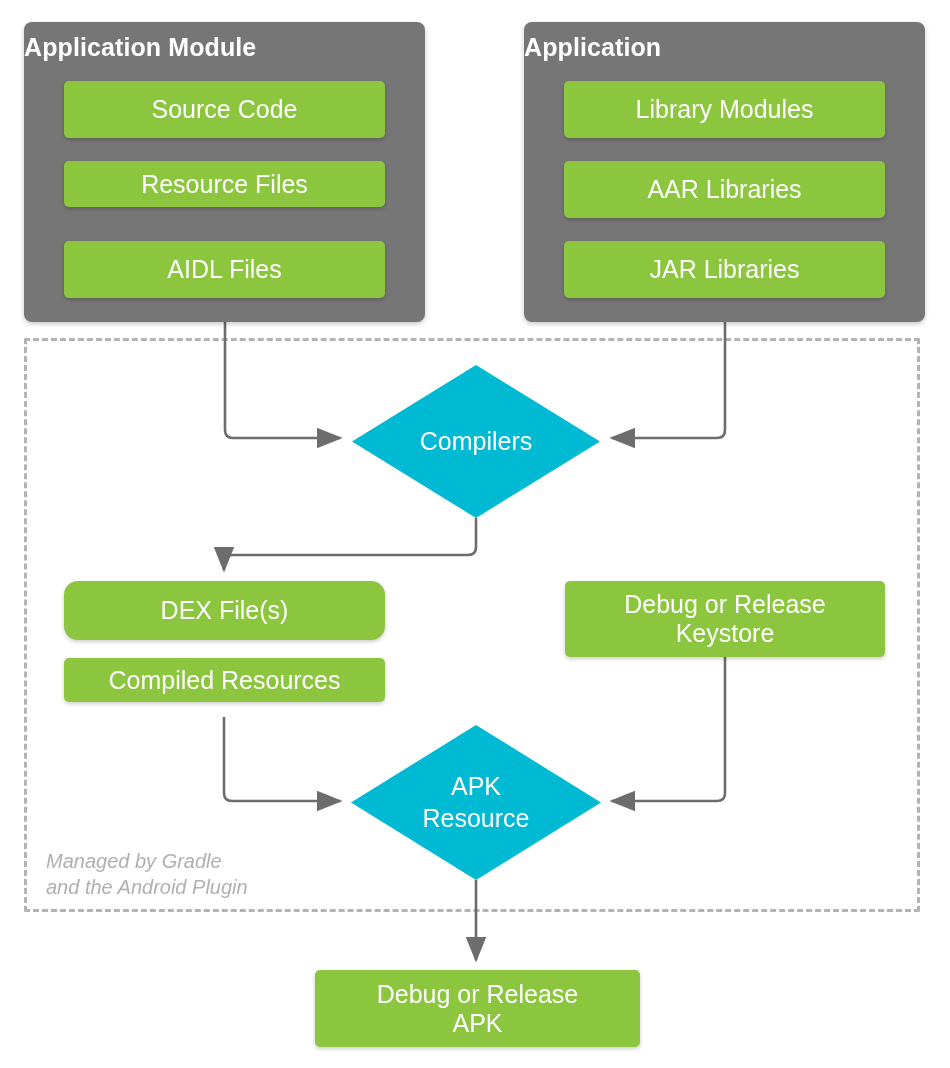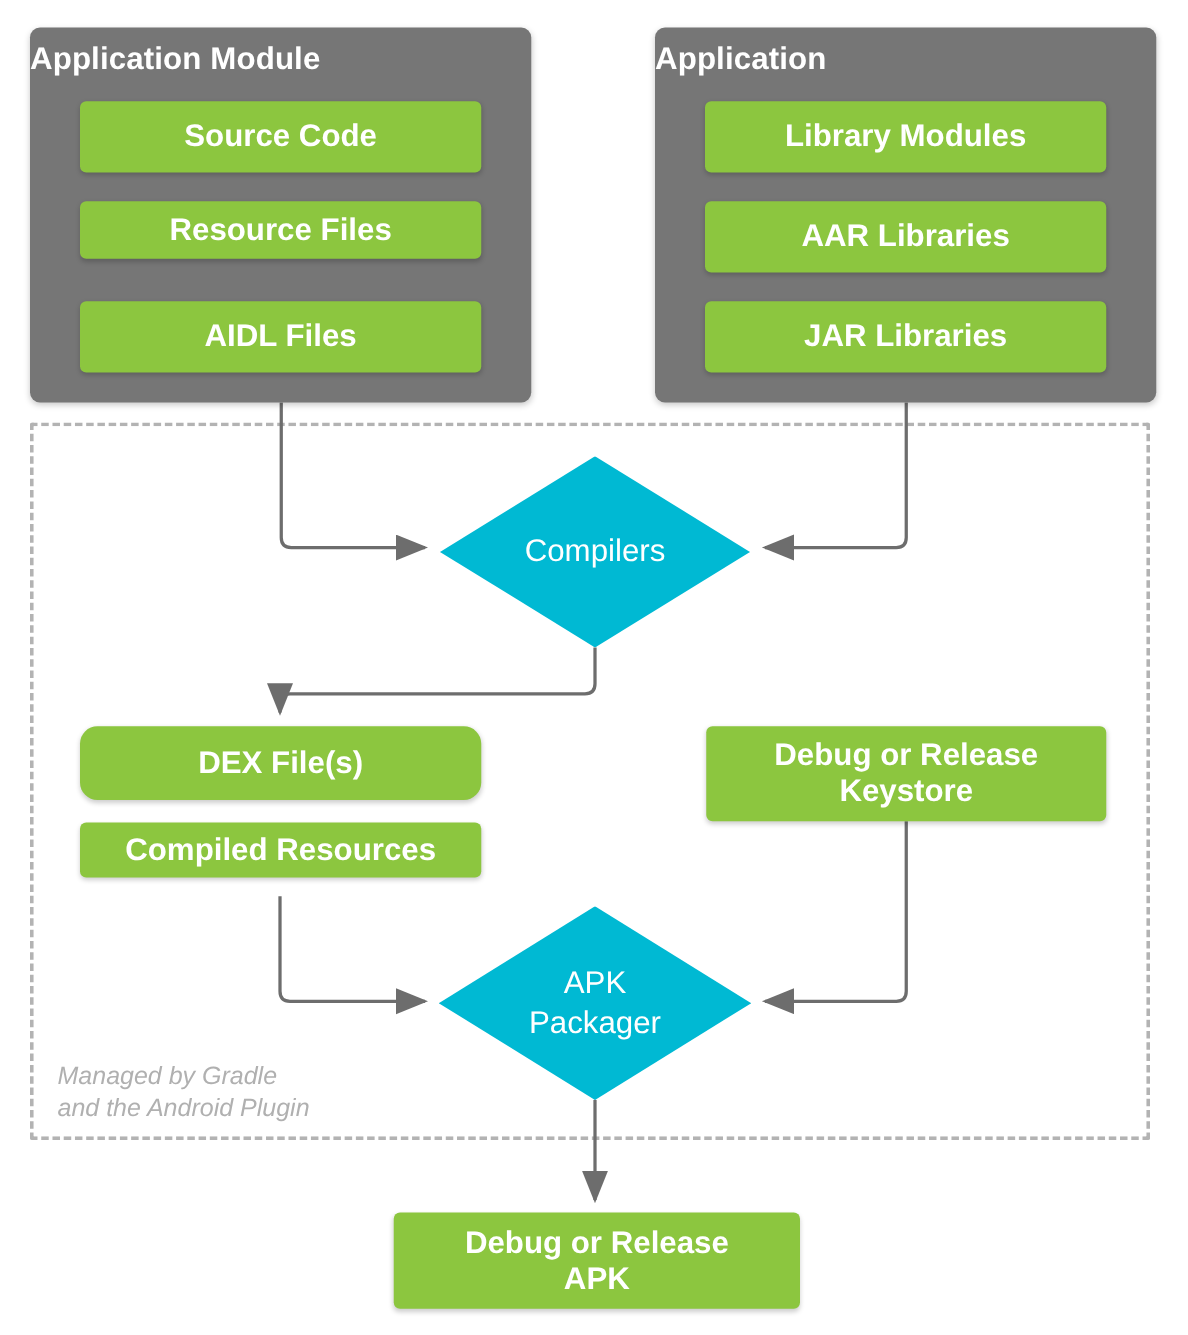--- a/index.html
+++ b/index.html
@@ -38,21 +38,21 @@
     position: absolute;
     background: #8CC63F;
     border-radius: 5px;
     box-shadow: 0 2px 4px rgba(0,0,0,0.20);
     display: flex;
     align-items: center;
     justify-content: center;
     text-align: center;
     color: #ffffff;
     font-size: 25px;
-    font-weight: bold;
+    font-weight: normal;
     line-height: 1.16;
     box-sizing: border-box;
     padding: 0 6px;
   }
   .gbox.two-line { font-size: 25px; }
   .diamond {
     position: absolute;
     background: #00B9D3;
     box-shadow: 0 3px 6px rgba(0,0,0,0.18);
     display: flex;
@@ -143,21 +143,21 @@
   <div class="gbox" style="left:64px; top:581px; width:321px; height:59px;border-radius:14px;">DEX File(s)</div>
   <div class="gbox" style="left:64px; top:658px; width:321px; height:44px;">Compiled Resources</div>
 
   <div class="gbox two-line" style="left:565px; top:581px; width:320px; height:76px; flex-direction:column;">
     <span>Debug or Release</span>
     <span>Keystore</span>
   </div>
 
   <div class="diamond" style="left:351px; top:725px; width:250px; height:155px; flex-direction:column;">
     <span>APK</span>
-    <span>Packager</span>
+    <span>Resource</span>
   </div>
 
   <div class="caption" style="left:46px; top:849px; width:320px;">Managed by Gradle
 and the Android Plugin</div>
 
   <div class="gbox two-line" style="left:315px; top:970px; width:325px; height:77px; flex-direction:column;">
     <span>Debug or Release</span>
     <span>APK</span>
   </div>
 

